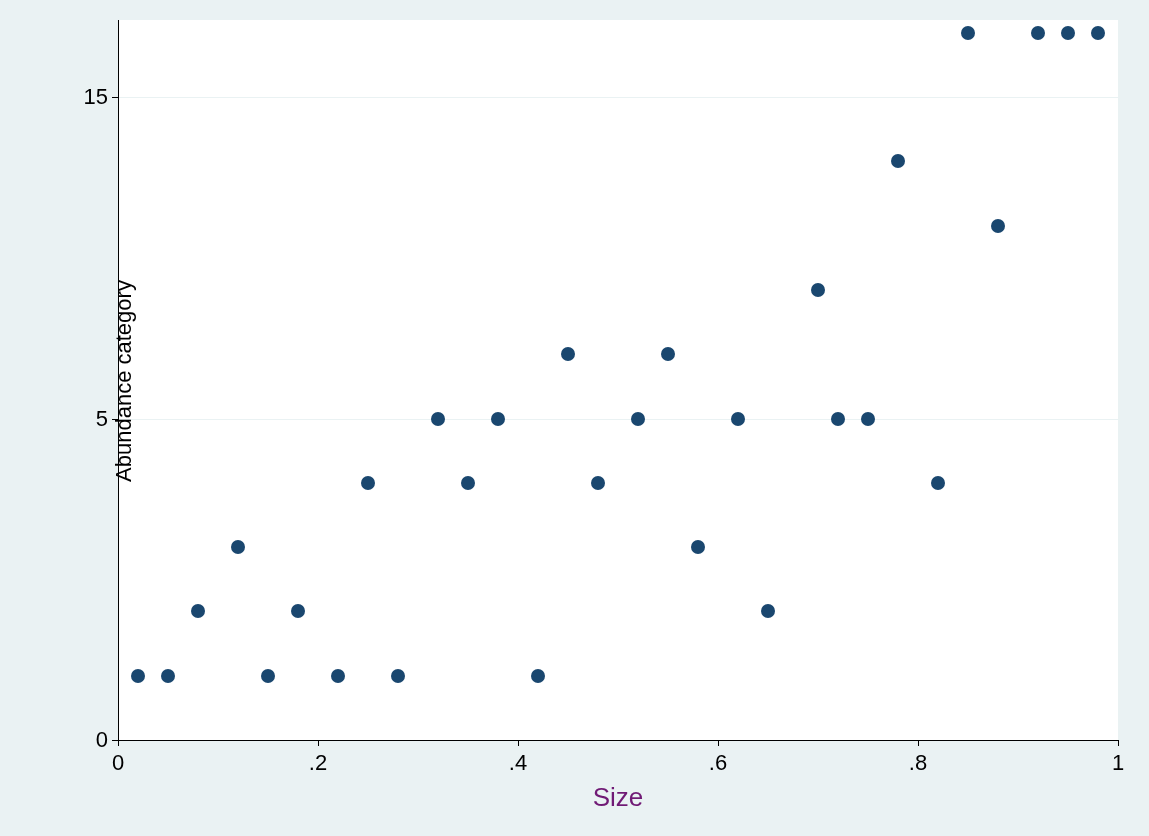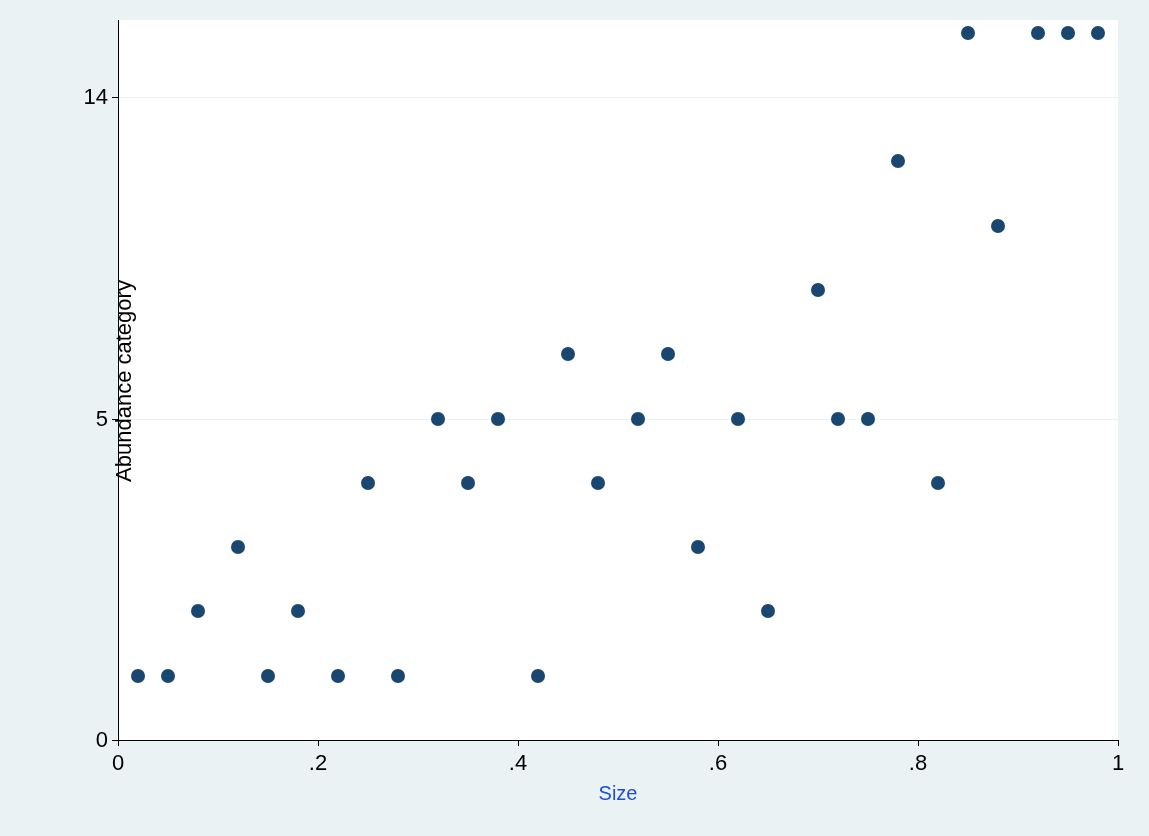--- a/index.html
+++ b/index.html
@@ -59,22 +59,22 @@
   .ylabel {
     position: absolute;
     font-size: 22px;
     color: #000;
     transform: rotate(-90deg);
     transform-origin: center;
     white-space: nowrap;
   }
   .xlabel {
     position: absolute;
-    font-size: 20px;
-    color: #1d4ed8;
+    font-size: 26px;
+    color: #701a75;
     transform: translateX(-50%);
     white-space: nowrap;
   }
   .point {
     position: absolute;
     width: 14px;
     height: 14px;
     border-radius: 50%;
     background: #1a476f;
     transform: translate(-50%, -50%);
@@ -97,21 +97,21 @@
 
   <div id="ylabel" class="ylabel" style="left: 23px; top: 368px;">Abundance category</div>
 
   <div id="xlabel" class="xlabel" style="left: 618px; top: 782px;">Size</div>
 
 <div class="tick-y" style="left: 112px; top: 740px;"></div>
     <div class="tick-label-y" style="left: 78px; top: 740px; width: 30px;">0</div>
     <div class="tick-y" style="left: 112px; top: 418.571px;"></div>
     <div class="tick-label-y" style="left: 78px; top: 418.571px; width: 30px;">5</div>
     <div class="tick-y" style="left: 112px; top: 97.1429px;"></div>
-    <div class="tick-label-y" style="left: 78px; top: 97.1429px; width: 30px;">14</div>
+    <div class="tick-label-y" style="left: 78px; top: 97.1429px; width: 30px;">15</div>
     <div class="tick-x" style="left: 118px; top: 740px;"></div>
     <div class="tick-label-x" style="left: 118px; top: 750px;">0</div>
     <div class="tick-x" style="left: 318px; top: 740px;"></div>
     <div class="tick-label-x" style="left: 318px; top: 750px;">.2</div>
     <div class="tick-x" style="left: 518px; top: 740px;"></div>
     <div class="tick-label-x" style="left: 518px; top: 750px;">.4</div>
     <div class="tick-x" style="left: 718px; top: 740px;"></div>
     <div class="tick-label-x" style="left: 718px; top: 750px;">.6</div>
     <div class="tick-x" style="left: 918px; top: 740px;"></div>
     <div class="tick-label-x" style="left: 918px; top: 750px;">.8</div>

